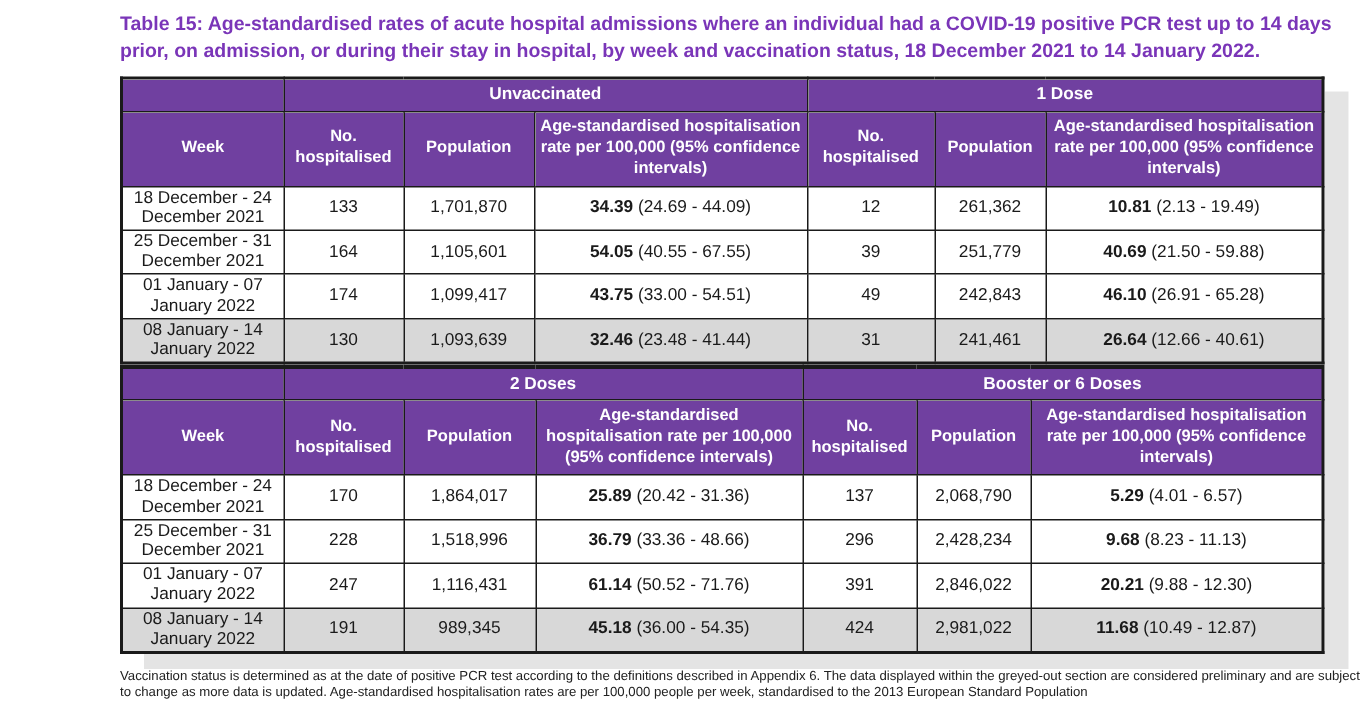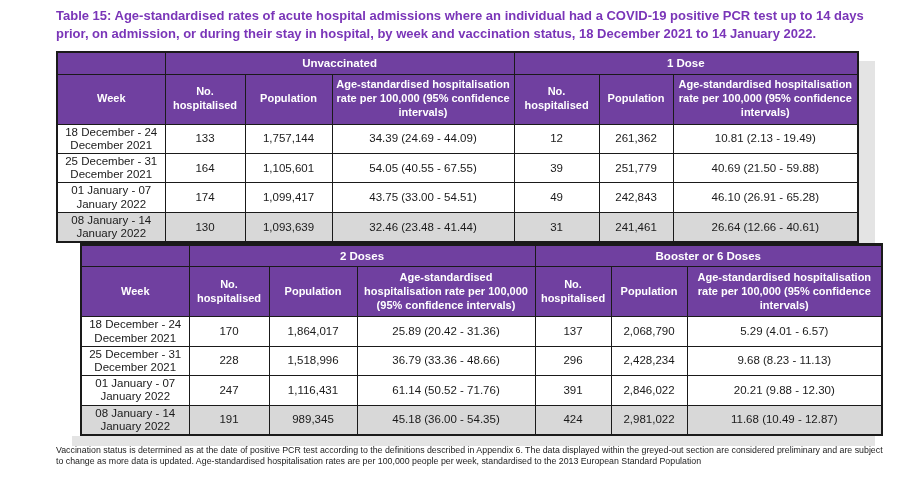--- a/index.html
+++ b/index.html
@@ -5,21 +5,21 @@
   * { box-sizing: border-box; margin: 0; padding: 0; }
   html, body { background: #ffffff; }
   body {
     width: 913px; height: 479px;
     font-family: "Liberation Sans", sans-serif;
     overflow: hidden;
   }
   .page {
     position: relative;
     width: 913px; height: 479px;
-    padding: 7px 16px 0 56px;
+    padding: 7px 16px 0 80px;
   }
   .title {
     color: #7A35B8;
     font-weight: bold;
     font-size: 13px;
     line-height: 1.35;
     width: 818px;
     margin-bottom: 9px;
   }
   .tables-wrap {
@@ -35,39 +35,39 @@
   table.tbl td {
     border: 1px solid #1a1a1a;
     text-align: center;
     vertical-align: middle;
     font-size: 11.5px;
     color: #1a1a1a;
     padding: 1px 3px;
     overflow: hidden;
   }
   table.tbl { border: 2px solid #1a1a1a; }
-  table.tbl2 { border-top-width: 3px; margin-left: 24px; }
+  table.tbl2 { border-top-width: 3px; }
   tr.group-row td {
     background: #7040A0;
     color: #ffffff;
     font-weight: bold;
     height: 22px;
     font-size: 11.5px;
   }
   tr.head-row td {
     background: #7040A0;
     color: #ffffff;
     font-weight: bold;
     height: 50px;
     font-size: 11px;
     line-height: 1.25;
   }
   tr.data-row td { height: 28px; line-height: 1.15; }
   tr.data-row.grey td { background: #D8D8D8; }
-  .rate-val { font-weight: normal; }
+  .rate-val { font-weight: bold; }
   .footnote {
     margin-top: 9px;
     width: 833px;
     font-size: 8.8px;
     line-height: 1.25;
     color: #222222;
   }
 </style>
 </head>
 <body>
@@ -99,21 +99,21 @@
         <td>No. hospitalised</td>
         <td>Population</td>
         <td>Age-standardised hospitalisation rate per 100,000 (95% confidence intervals)</td>
         <td>No. hospitalised</td>
         <td>Population</td>
         <td>Age-standardised hospitalisation rate per 100,000 (95% confidence intervals)</td>
       </tr>
       <tr class="data-row">
         <td>18 December - 24 December 2021</td>
         <td>133</td>
-        <td>1,757,144</td>
+        <td>1,701,870</td>
         <td><span class="rate-val">34.39</span> <span>(24.69 - 44.09)</span></td>
         <td>12</td>
         <td>261,362</td>
         <td><span class="rate-val">10.81</span> <span>(2.13 - 19.49)</span></td>
       </tr>
       <tr class="data-row">
         <td>25 December - 31 December 2021</td>
         <td>164</td>
         <td>1,105,601</td>
         <td><span class="rate-val">54.05</span> <span>(40.55 - 67.55)</span></td>

